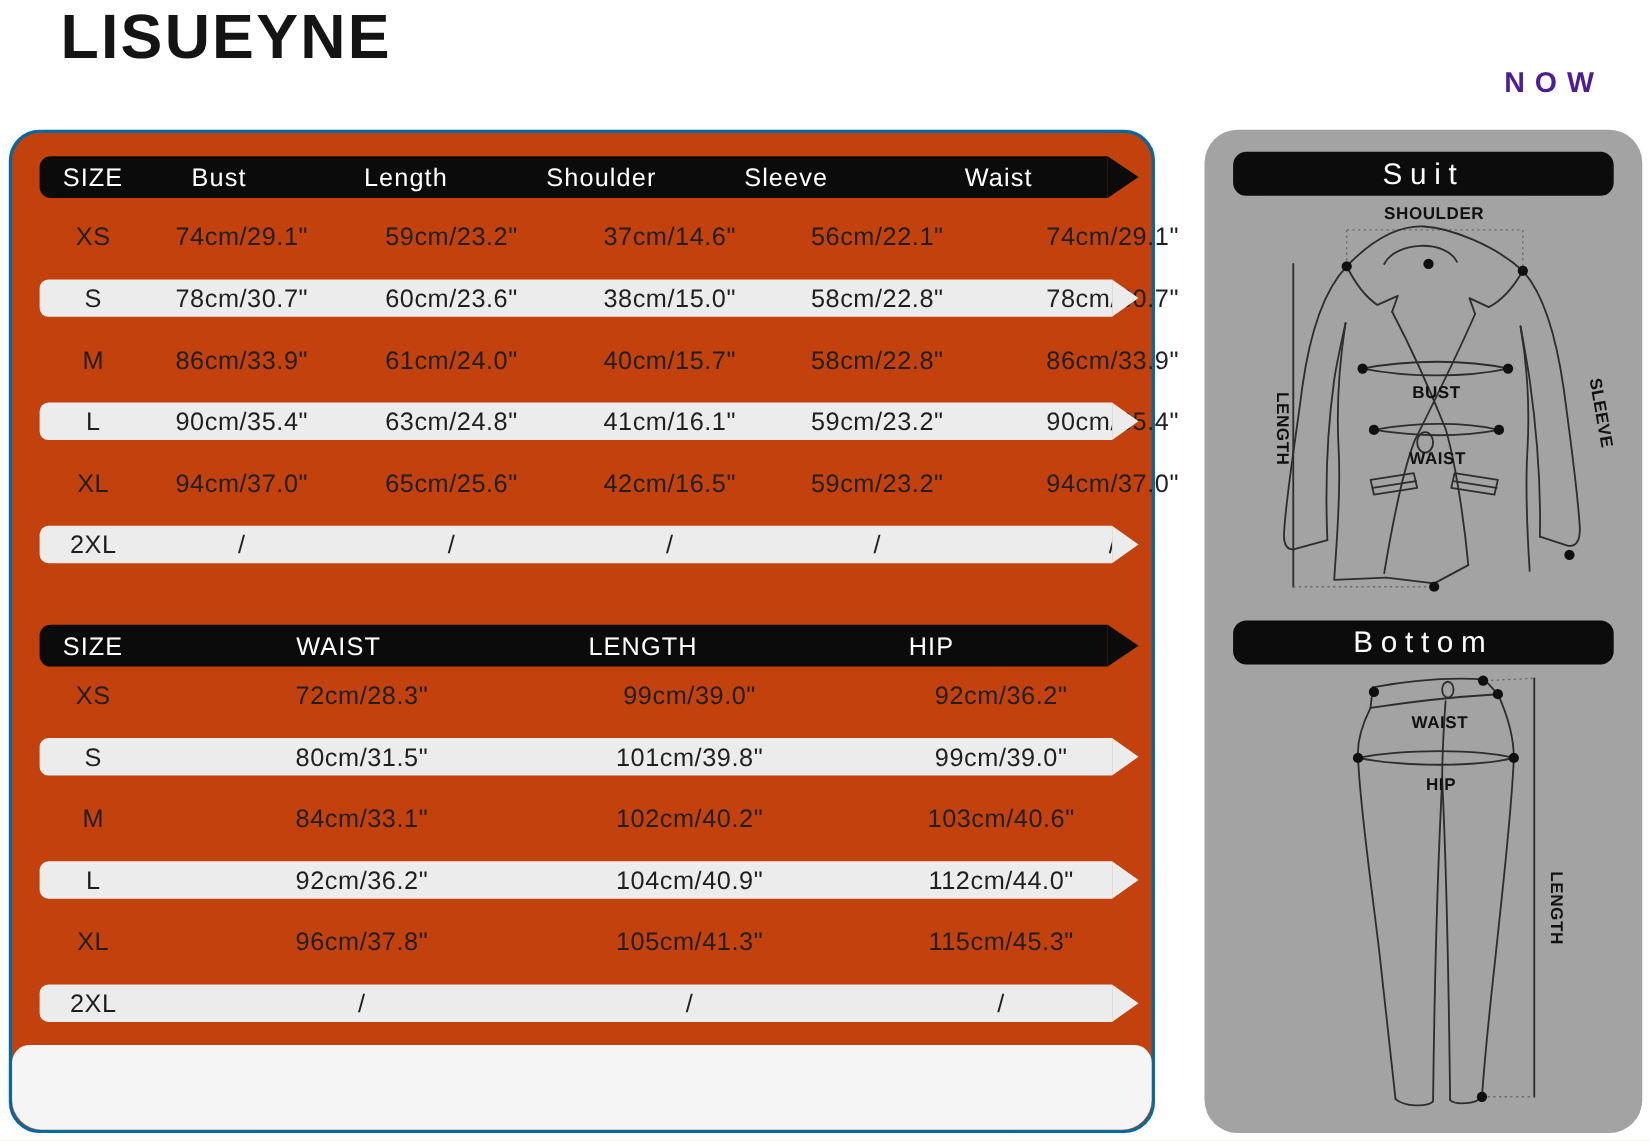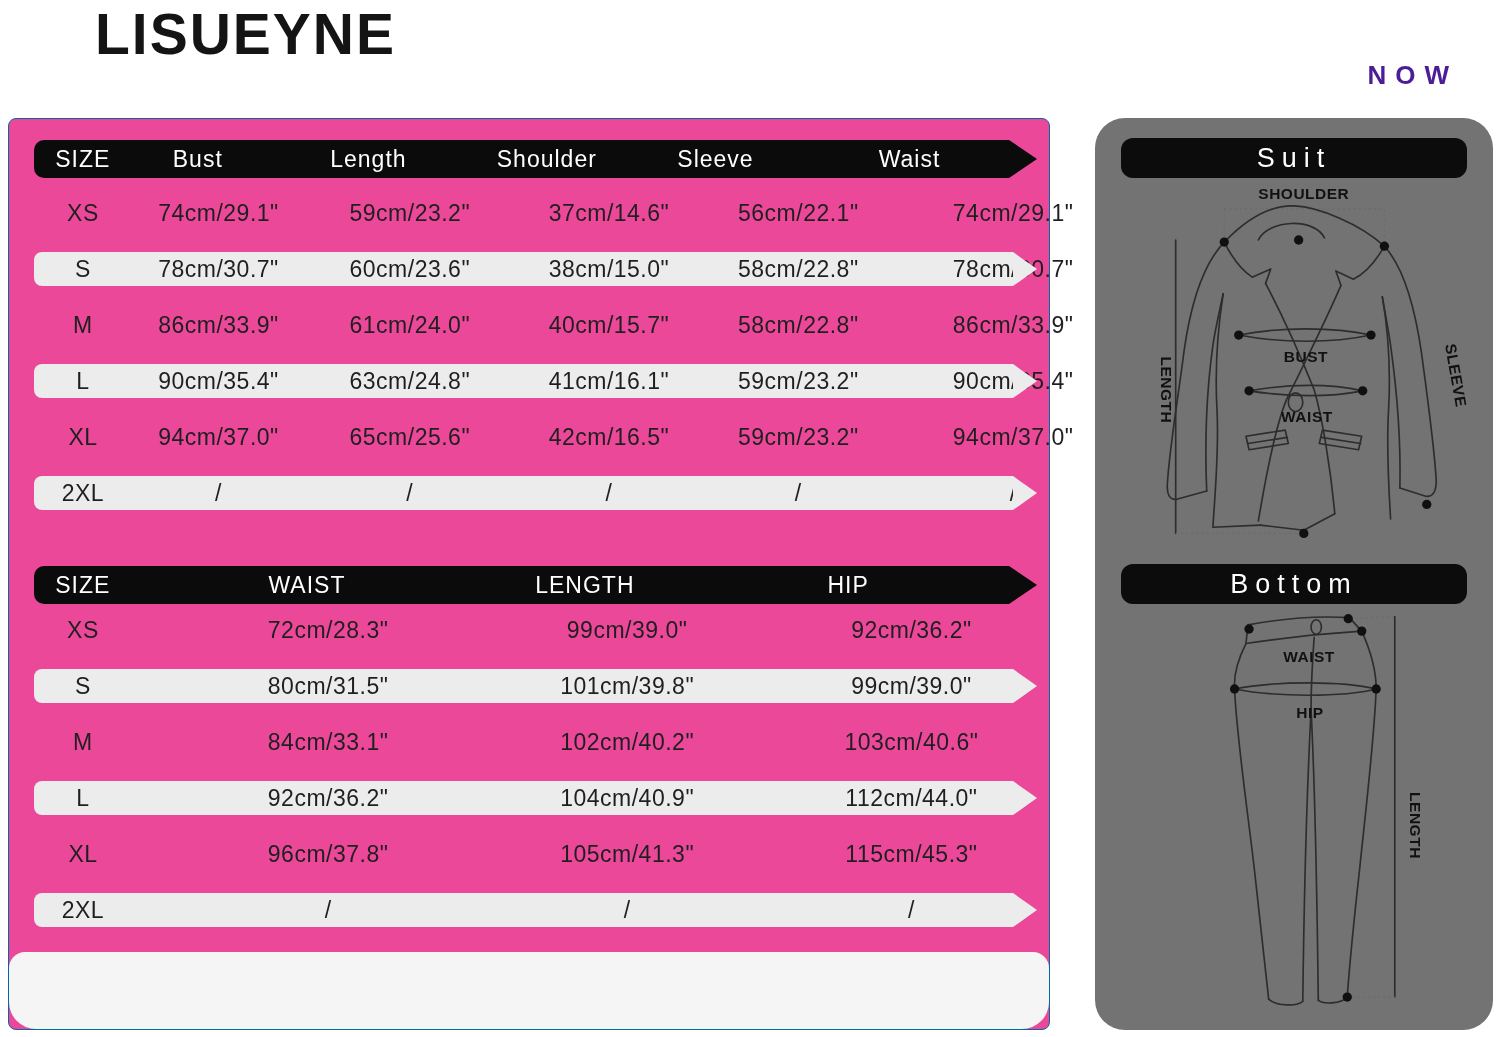--- a/index.html
+++ b/index.html
@@ -1,32 +1,32 @@
 <!DOCTYPE html>
 <html><head>
 <meta charset="utf-8">
 <style>
   * { margin:0; padding:0; box-sizing:border-box; }
   html,body { width:1500px; height:1037px; background:#ffffff; overflow:hidden;
     font-family:"Liberation Sans", sans-serif; color:#1c1c1c; }
 
   
-  .page-header { height:118px; display:flex; justify-content:space-between; align-items:flex-start;margin-left:40px; }
+  .page-header { height:118px; display:flex; justify-content:space-between; align-items:flex-start; }
   .brand-block { margin:6px 0 0 55px; }
   .brand-title { font-size:57px; font-weight:700; letter-spacing:2px; line-height:1.0; color:#141414; }
   .brand-sub { font-size:27px; font-weight:700; letter-spacing:10px; color:#141414; margin:2px 0 0 70px; }
   .corner-label { font-size:26px; font-weight:700; letter-spacing:9px; color:#4c1d95; margin:60px 42px 0 0; }
 
   
   .main { display:flex; gap:45px; padding-left:8px; height:912px; }
-  .chart-card { position:relative; width:1042px; height:912px; background:#ec4899;
-    border:1px solid #0369a1; border-radius:8px; padding:21px 12px 0 25px; }
+  .chart-card { position:relative; width:1042px; height:912px; background:#c2410c;
+    border:3px solid #0369a1; border-radius:28px; padding:21px 12px 0 25px; }
   .card-footer-shade { position:absolute; left:0; right:0; bottom:0; height:77px;
     background:#f5f5f6; border-radius:16px 16px 27px 27px; }
-  .diagram-card { width:398px; height:912px; background:#737373; border-radius:30px; overflow:hidden; }
+  .diagram-card { width:398px; height:912px; background:#a3a3a3; border-radius:30px; overflow:hidden; }
 
   
   .hbar { display:flex; height:38px; margin-bottom:18px; }
   .hbar .cells { flex:1; background:#0b0b0b; border-radius:10px 0 0 10px;
     display:grid; align-items:center; color:#ffffff; font-size:23px; letter-spacing:1px; }
   .hbar .tip { width:0; height:0; border-top:19px solid transparent;
     border-bottom:19px solid transparent; border-left:28px solid #0b0b0b; }
 
   .t-row { display:flex; height:34px; margin-bottom:22px; }
   .t-row .row-cells { flex:1; display:grid; align-items:center;

